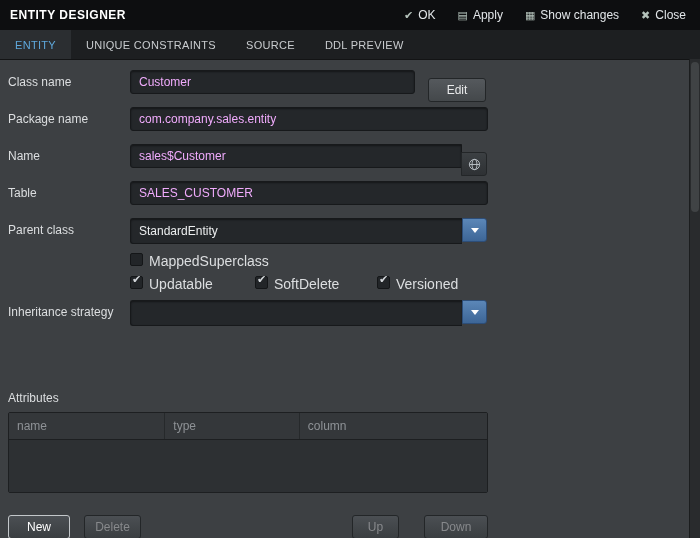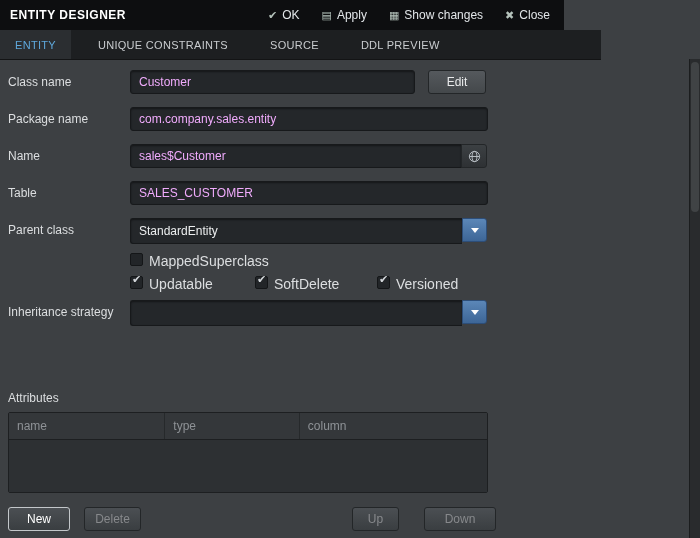--- a/index.html
+++ b/index.html
@@ -4,40 +4,40 @@
 <style>
   html,body { margin:0; padding:0; background:#202124; }
   .app {
     position:relative; width:700px; height:538px; overflow:hidden;
     background:#3d4043; font-family:"Liberation Sans", sans-serif;
     -webkit-font-smoothing:antialiased;
   }
 
   
   .titlebar {
-    position:absolute; top:0; left:0; width:564px; height:30px;
+    position:absolute; top:0; left:0; width:700px; height:30px;
     background:#0d0e10; display:flex; align-items:center;
   }
   .window-title {
     color:#ffffff; font-size:12px; font-weight:bold; letter-spacing:.5px;
     padding-left:10px;
   }
   .titlebar-actions {
     margin-left:auto; display:flex; align-items:center; gap:22px; padding-right:14px;
   }
   .tb-action {
     display:flex; align-items:center; gap:5px; color:#e2e6e9; font-size:12px; cursor:pointer;
   }
   .tb-action .hicon { font-size:11px; color:#b4c2bb; line-height:1; }
 
   
   .tabbar {
-    position:absolute; top:30px; left:0; width:601px; height:29px;
+    position:absolute; top:30px; left:0; width:700px; height:29px;
     background:#1d1f21; border-bottom:1px solid #131415;
-    display:flex; align-items:stretch;gap:12px;
+    display:flex; align-items:stretch;
   }
   .tab {
     display:flex; align-items:center; padding:0 15px;
     font-size:11px; color:#c9cccf; letter-spacing:.3px; cursor:pointer;
   }
   .tab.active { background:#2b2e31; color:#5fa8dc; }
 
   
   .flabel { position:absolute; left:8px; color:#dcdee0; font-size:12px; }
   .lbl-class   { top:75px; }
@@ -60,21 +60,21 @@
   .fld-package { top:107px; width:358px; }
   .fld-name    { top:144px; width:332px; border-radius:3px 0 0 3px; }
   .fld-table   { top:181px; width:358px; }
 
   
   .btn {
     position:absolute; height:24px; box-sizing:border-box;
     background:linear-gradient(#4b4f53,#3a3e41);
     border:1px solid #232628; border-radius:3px;
     color:#e9eaeb; font-size:12px;
-    display:flex; align-items:center; justify-content:center; cursor:pointer;
+    display:flex; align-items:center; justify-content:center; cursor:pointer;margin-top:8px;
   }
   .btn-edit { left:428px; top:70px; width:58px; background:linear-gradient(#55595d,#44484b); }
   .btn-globe {
     left:461px; top:144px; width:26px; border-radius:0 3px 3px 0;
     background:linear-gradient(#3c4043,#2e3134);
   }
   .btn.focused { border-color:#c3c7ca; color:#ffffff; }
   .btn.disabled { color:#87898c; cursor:default; }
 
   
@@ -122,21 +122,21 @@
     display:flex; align-items:center; padding:0 8px; box-sizing:border-box;
     font-size:12px; color:#8e9296; border-right:1px solid #26292b; cursor:pointer;
   }
   .col-name { width:157px; } .col-type { width:135px; } .col-column { width:188px; border-right:none; }
   .attr-body { height:52px; background:#2d3033; }
 
   
   .btn-new    { left:8px;   top:507px; width:62px; }
   .btn-delete { left:84px;  top:507px; width:57px; }
   .btn-up     { left:352px; top:507px; width:47px; }
-  .btn-down   { left:424px; top:507px; width:72px; }
+  .btn-down   { left:424px; top:507px; width:64px; }
 
   
   .scrollbar {
     position:absolute; right:0; top:59px; width:10px; height:479px;
     background:#292b2d; border-left:1px solid #1b1d1e;
   }
   .scroll-thumb {
     position:absolute; left:1px; top:3px; width:8px; height:150px;
     background:#404345; border-radius:4px; cursor:pointer;
   }

